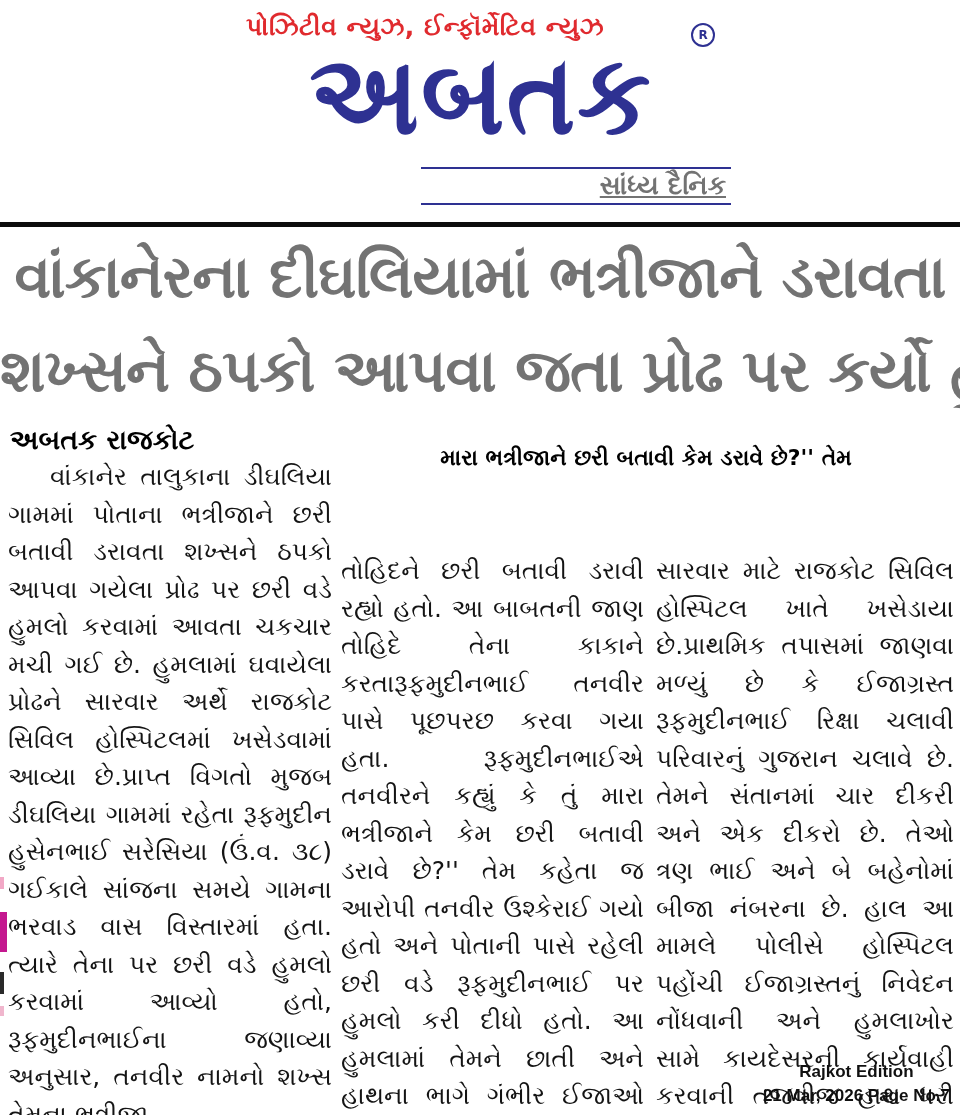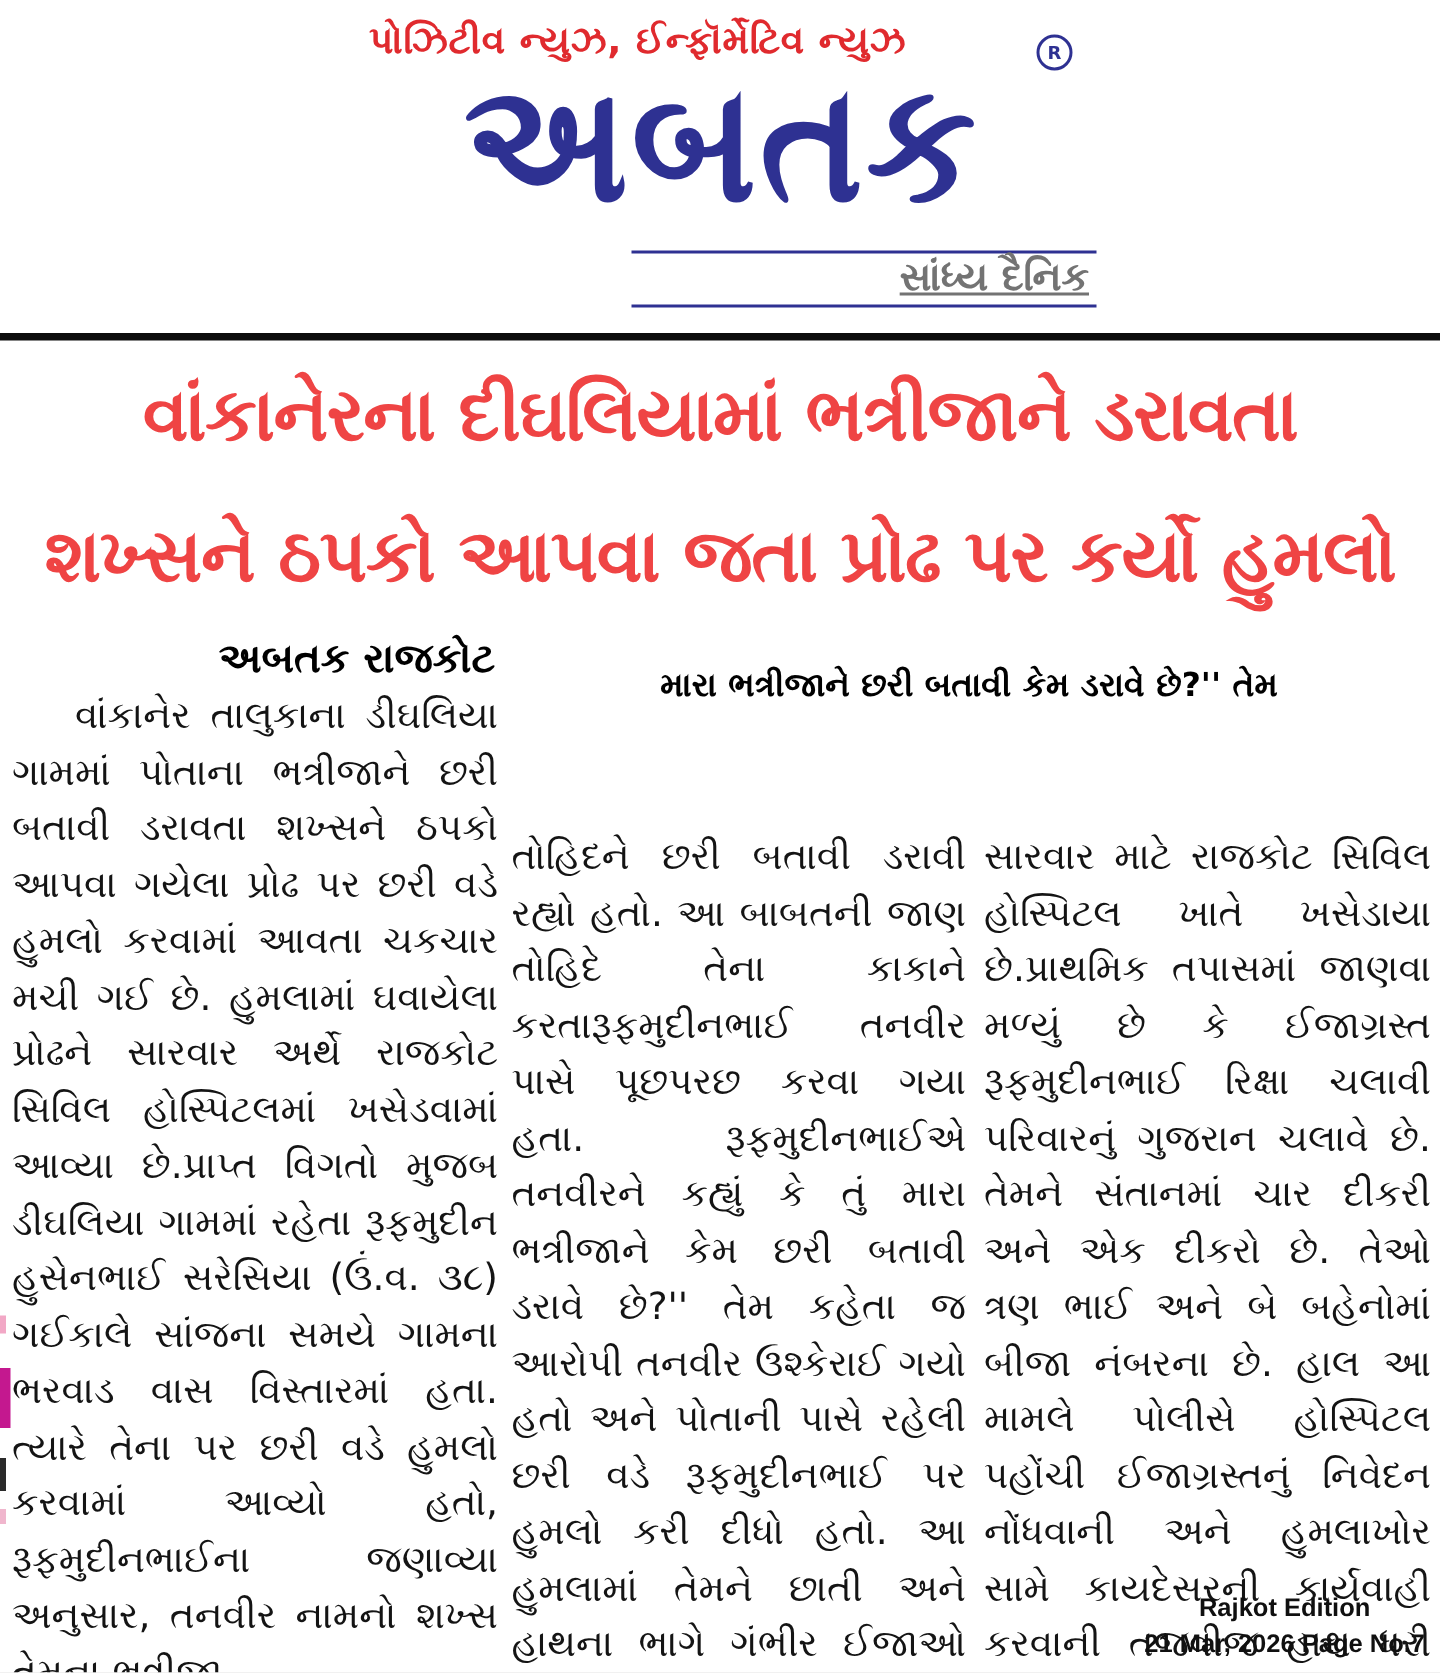--- a/index.html
+++ b/index.html
@@ -32,28 +32,28 @@
   .edition-type {
     position:absolute; left:421px; top:169px; width:305px;
     text-align:right; font-size:26px; font-weight:bold; color:#737373;
     line-height:32px;
     text-decoration:underline;
   }
   
   .black-rule { position:absolute; left:0; top:222px; width:960px; height:5px; background:#0c0c0c; }
   .headline {
     position:absolute; left:0; top:230px; width:960px; margin:0;
-    text-align:center; font-size:49px; font-weight:800; color:#ef4444;
+    text-align:center; font-size:59px; font-weight:800; color:#737373;
     line-height:94px; letter-spacing:-1px;
   }
   .headline span { display:block; white-space:nowrap; }
   
   .dateline {
     position:absolute; left:10px; top:424px; width:320px;
-    text-align:right; font-size:27px; font-weight:800; color:#000;
+    text-align:left; font-size:27px; font-weight:800; color:#000;
   }
   .body-col {
     position:absolute; margin:0; font-size:25px; line-height:37.5px;
     text-align:justify; color:#141414;
   }
   .col1 { left:8px;  top:458px; width:324px; text-indent:42px; }
   .col2 { left:341px; top:552px; width:303px; }
   .col3 { left:656px; top:552px; width:298px; }
   .subheadline {
     position:absolute; left:336px; top:432px; width:620px; margin:0;

